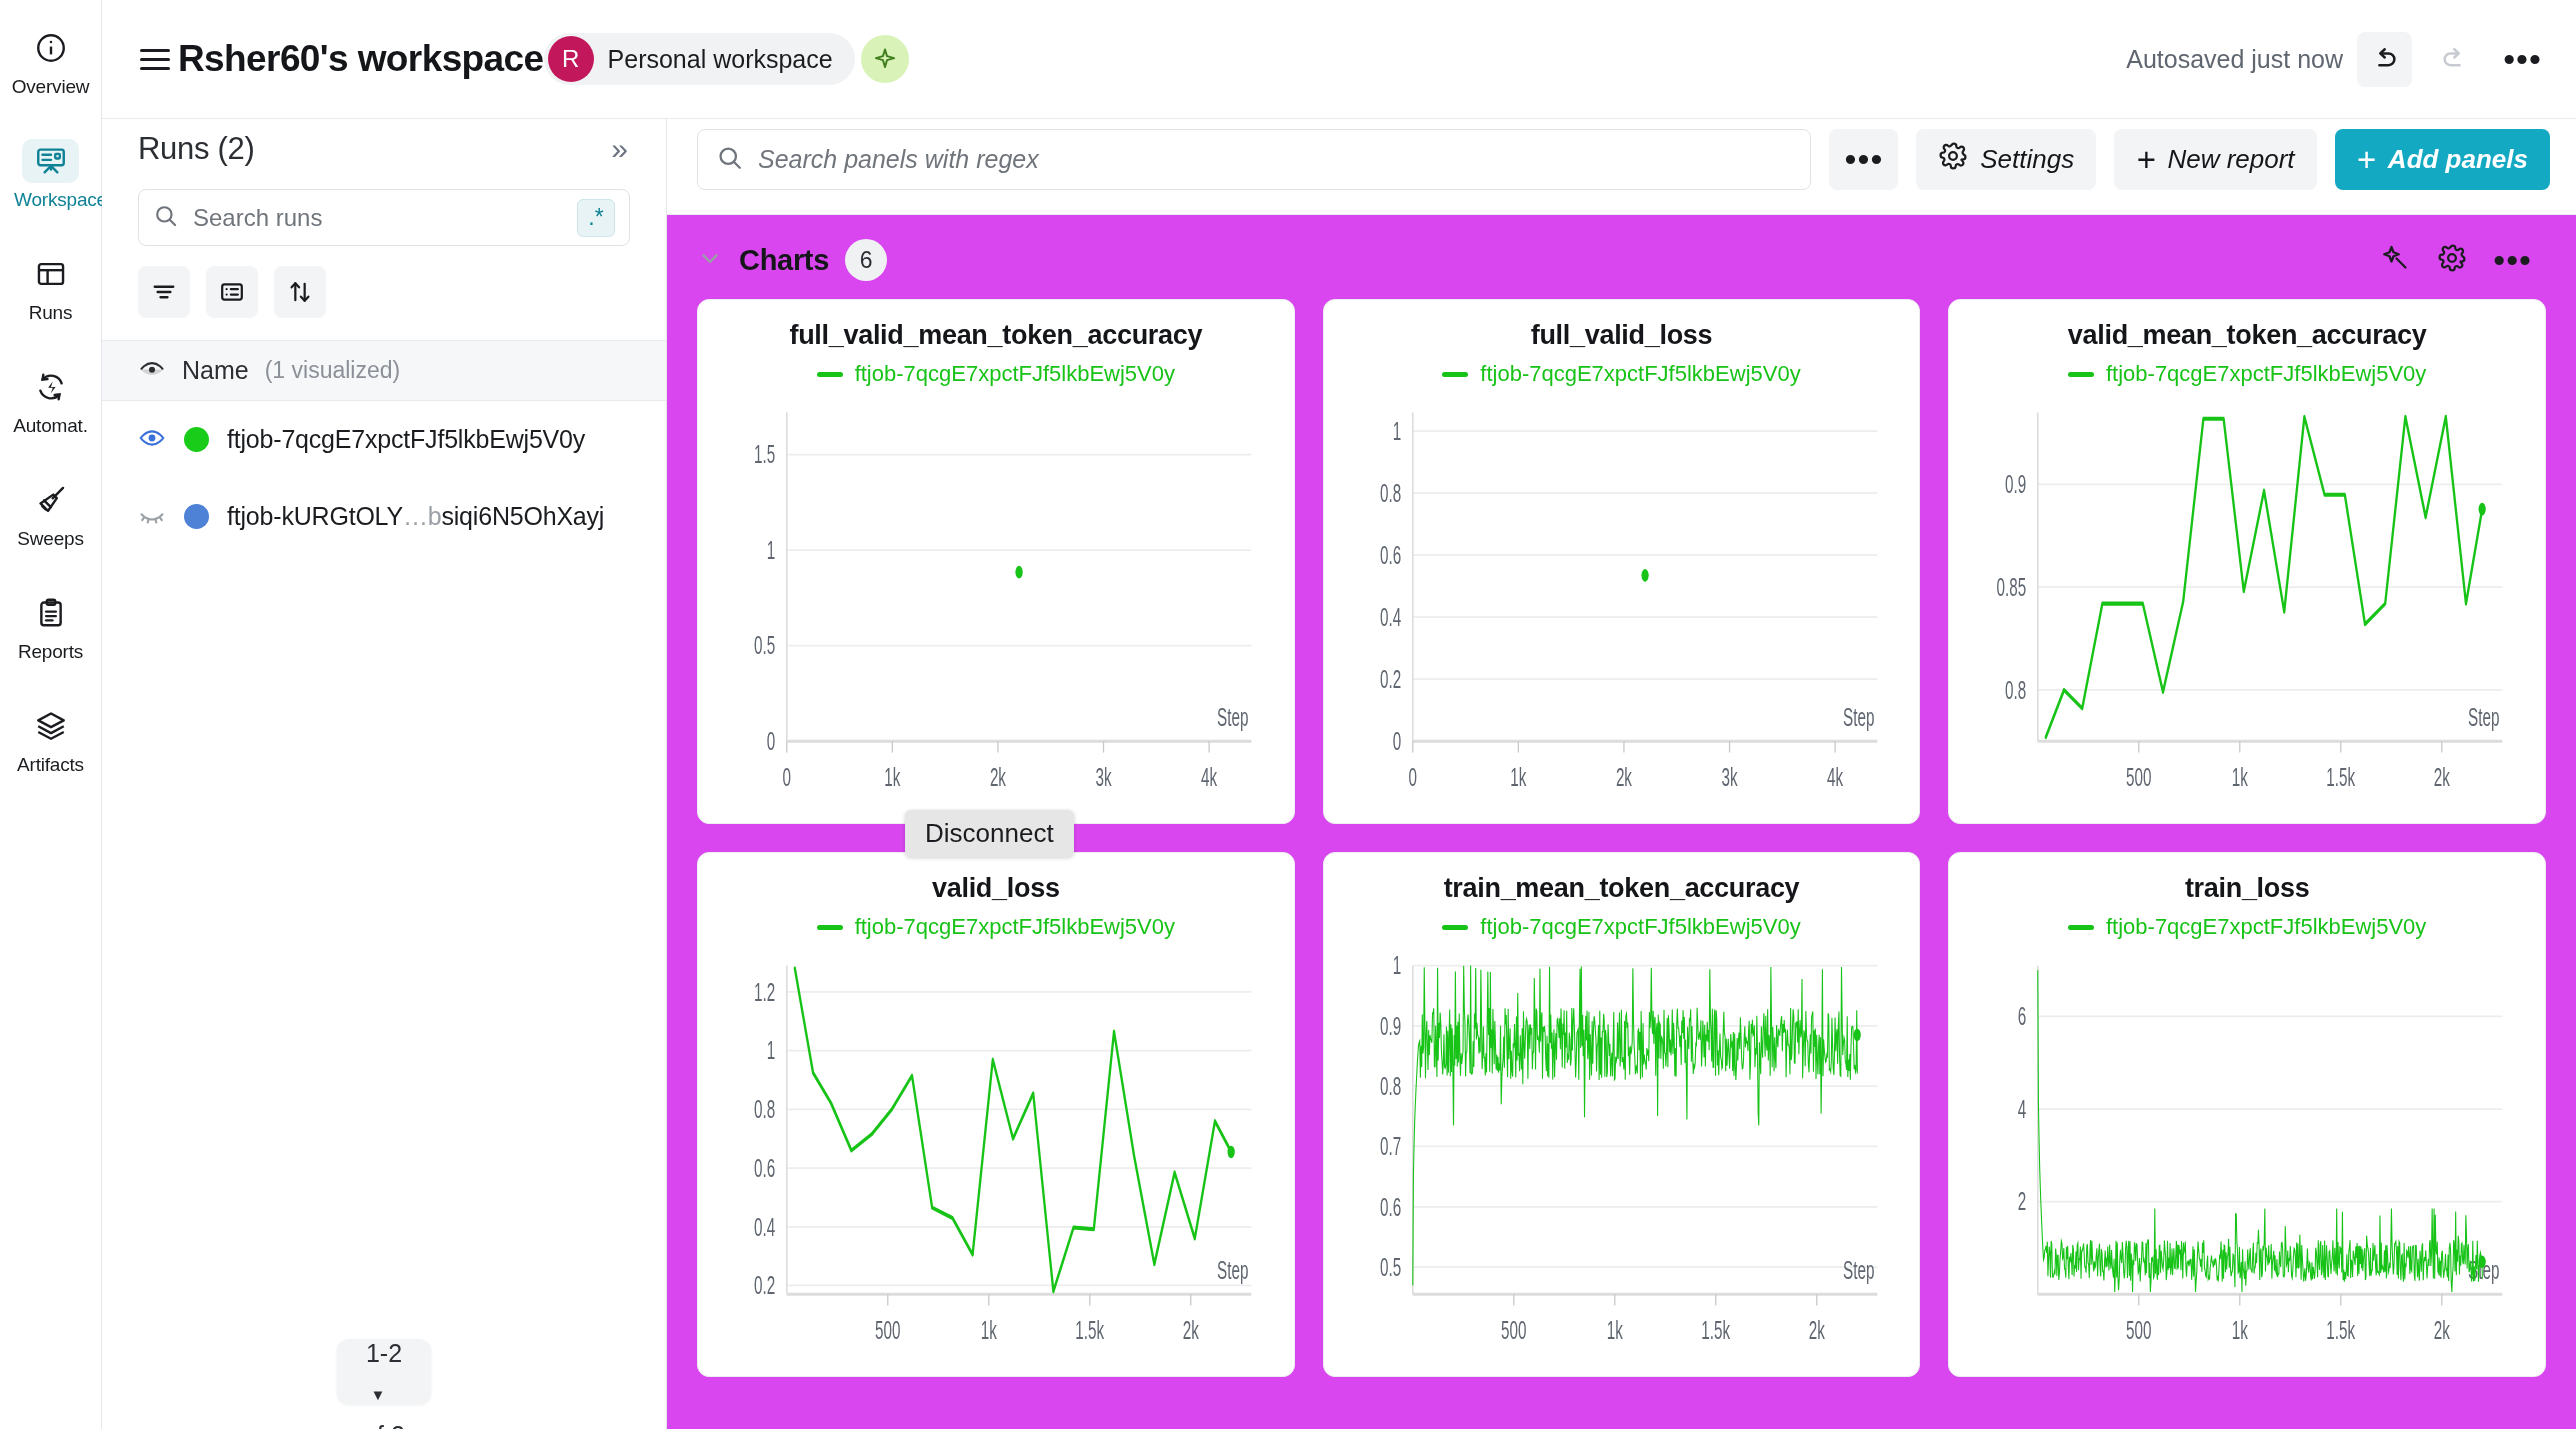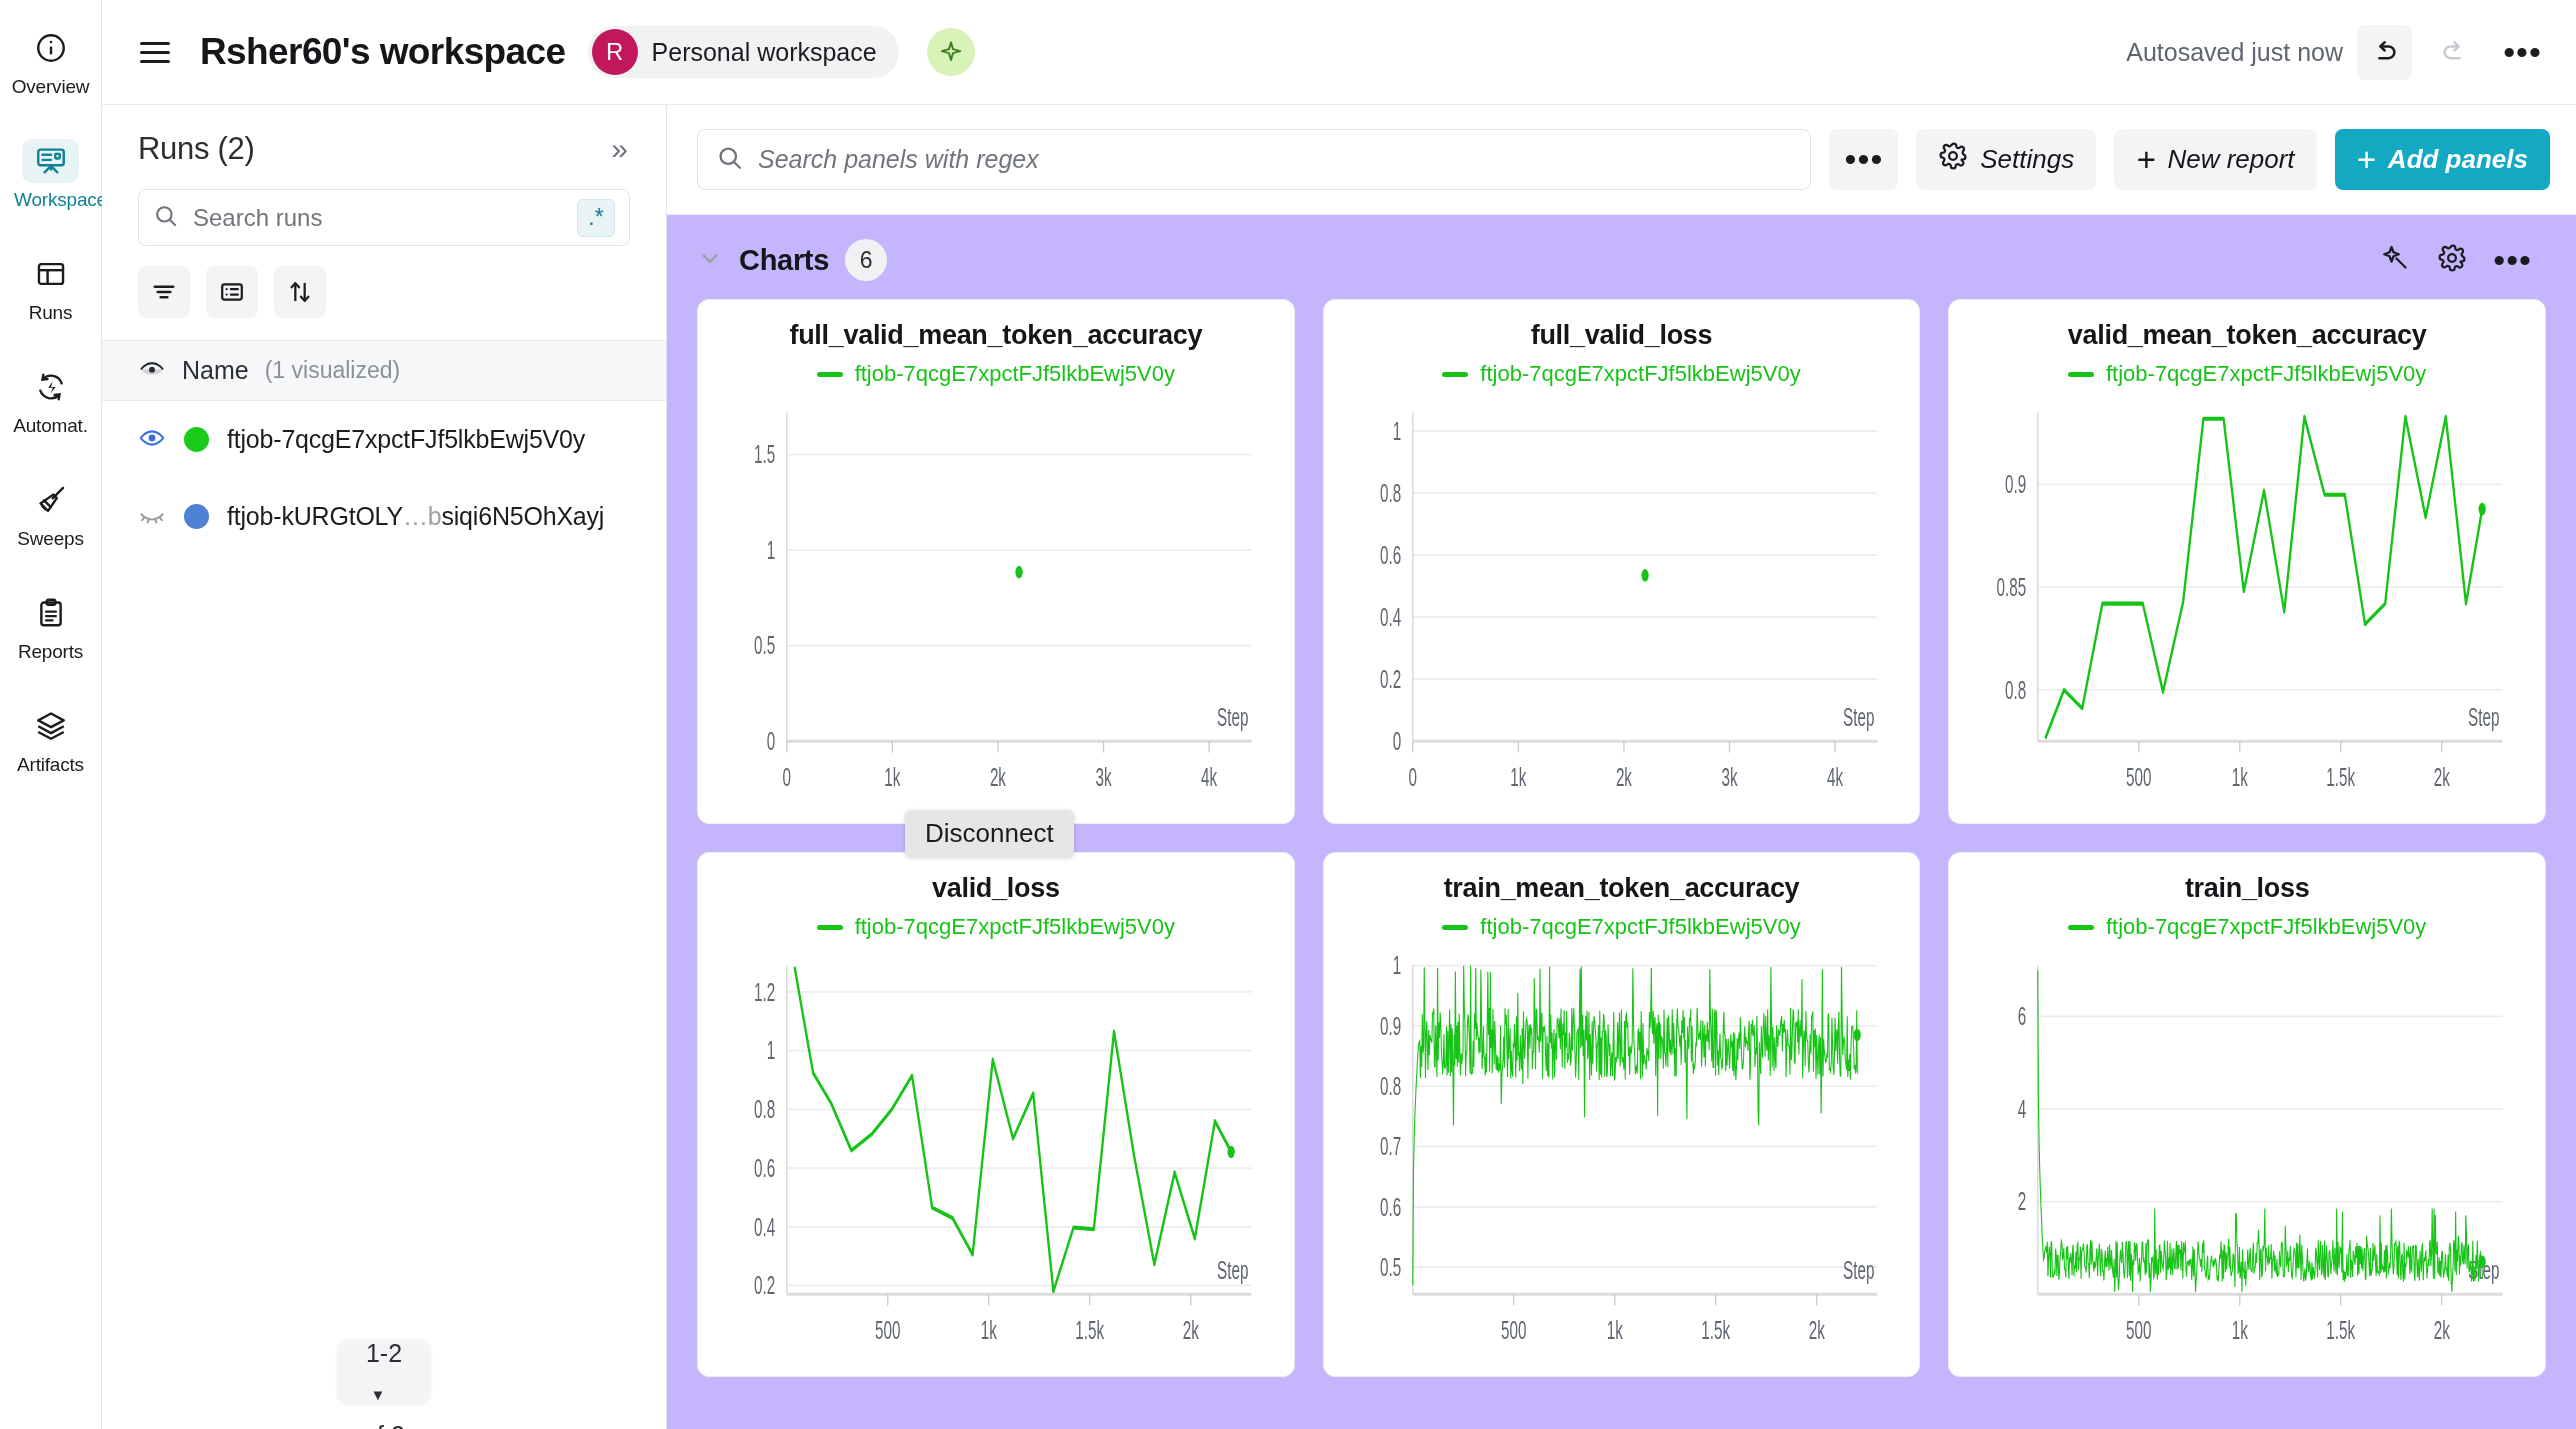--- a/index.html
+++ b/index.html
@@ -98,21 +98,21 @@
     padding: 0 26px; box-shadow: 0 1px 3px rgba(0,0,0,.07); flex-direction: column;
   }
   .pager .t { font-size: 25px; color: #2b2f33; }
   .pager .caret { font-size: 15px; color: #2b2f33; margin-left: -12px; }
   .pager .arw { font-size: 27px; color: #4b5056; padding: 0 6px; cursor: pointer; }
 
   
   .main { flex: 1; display: flex; flex-direction: column; height: 1430px; background: #ffffff; }
 
   .topbar {
-    height: 105px; display: flex; align-items: center; gap: 22px;
+    height: 119px; display: flex; align-items: center; 
     padding: 0 26px 0 30px; background: #fff;
     border-bottom: 1px solid #e8eaed;
     position: absolute; top: 0; left: 102px; right: 0; z-index: 5; justify-content: flex-end;
   }
   .hamburger { display: flex; flex-direction: column; gap: 6px; cursor: pointer; padding: 8px; }
   .hamburger span { display: block; width: 30px; height: 3px; background: #1a1c1f; border-radius: 2px; }
   .ws-title { font-size: 37px; font-weight: 700; color: #14161a; letter-spacing: -0.6px; }
   .ws-chip {
     display: flex; align-items: center; gap: 14px;
     background: #f1f2f4; border-radius: 40px; height: 52px;
@@ -154,21 +154,21 @@
   .tb-btn {
     height: 61px; border-radius: 8px; background: #f3f4f6;
     display: flex; align-items: center; gap: 12px; padding: 0 22px;
     font-size: 26px; color: #14161a; cursor: pointer; white-space: nowrap;
   }
   .tb-btn.sq { width: 69px; justify-content: center; padding: 0; }
   .tb-btn.primary { background: #13a9c3; color: #fff; font-weight: 700; }
   .tb-plus { font-size: 33px; font-weight: 400; line-height: 1; }
 
   
-  .charts-region { flex: 1; background: #c4b5fd; overflow: hidden; padding: 0 0 0 0; }
+  .charts-region { flex: 1; background: #d946ef; overflow: hidden; padding: 0 0 0 0; }
   .section-head {
     display: flex; align-items: center; gap: 16px;
     padding: 24px 30px 18px 30px;
   }
   .sec-chevron { color: #9aa0a6; font-size: 26px; line-height: 1; }
   .sec-title { font-size: 29px; font-weight: 700; color: #14161a; letter-spacing: -0.3px; }
   .sec-count {
     width: 42px; height: 42px; border-radius: 50%; background: #f0f1f3;
     display: flex; align-items: center; justify-content: center;
     font-size: 23px; color: #2b2f33;

